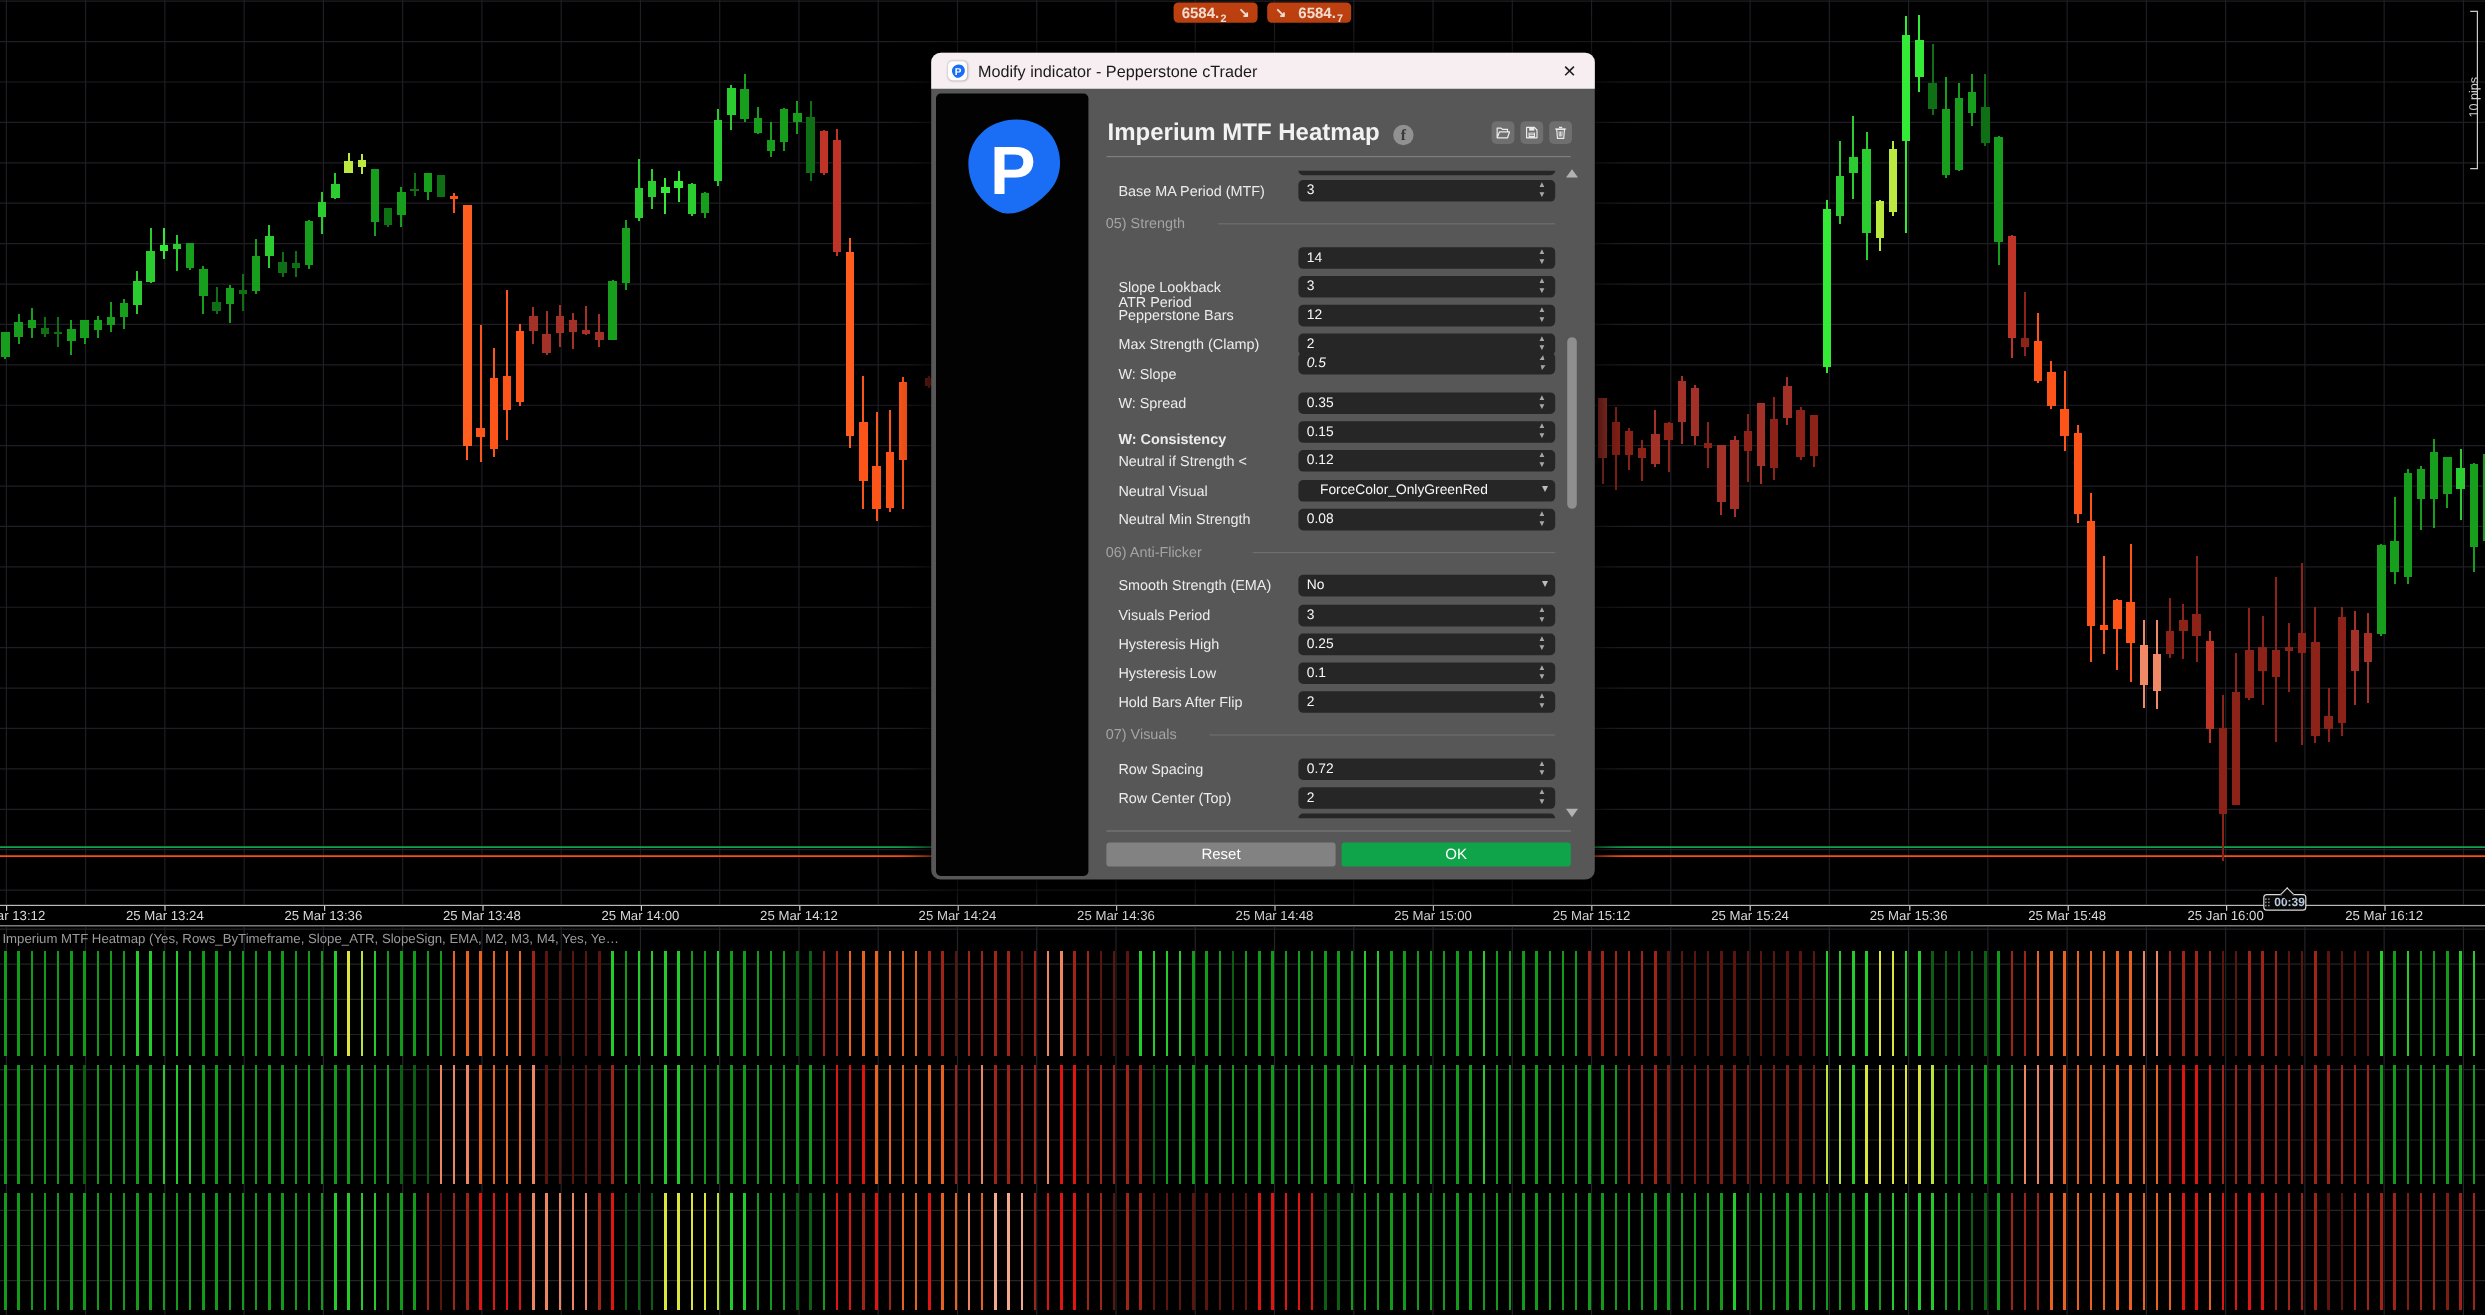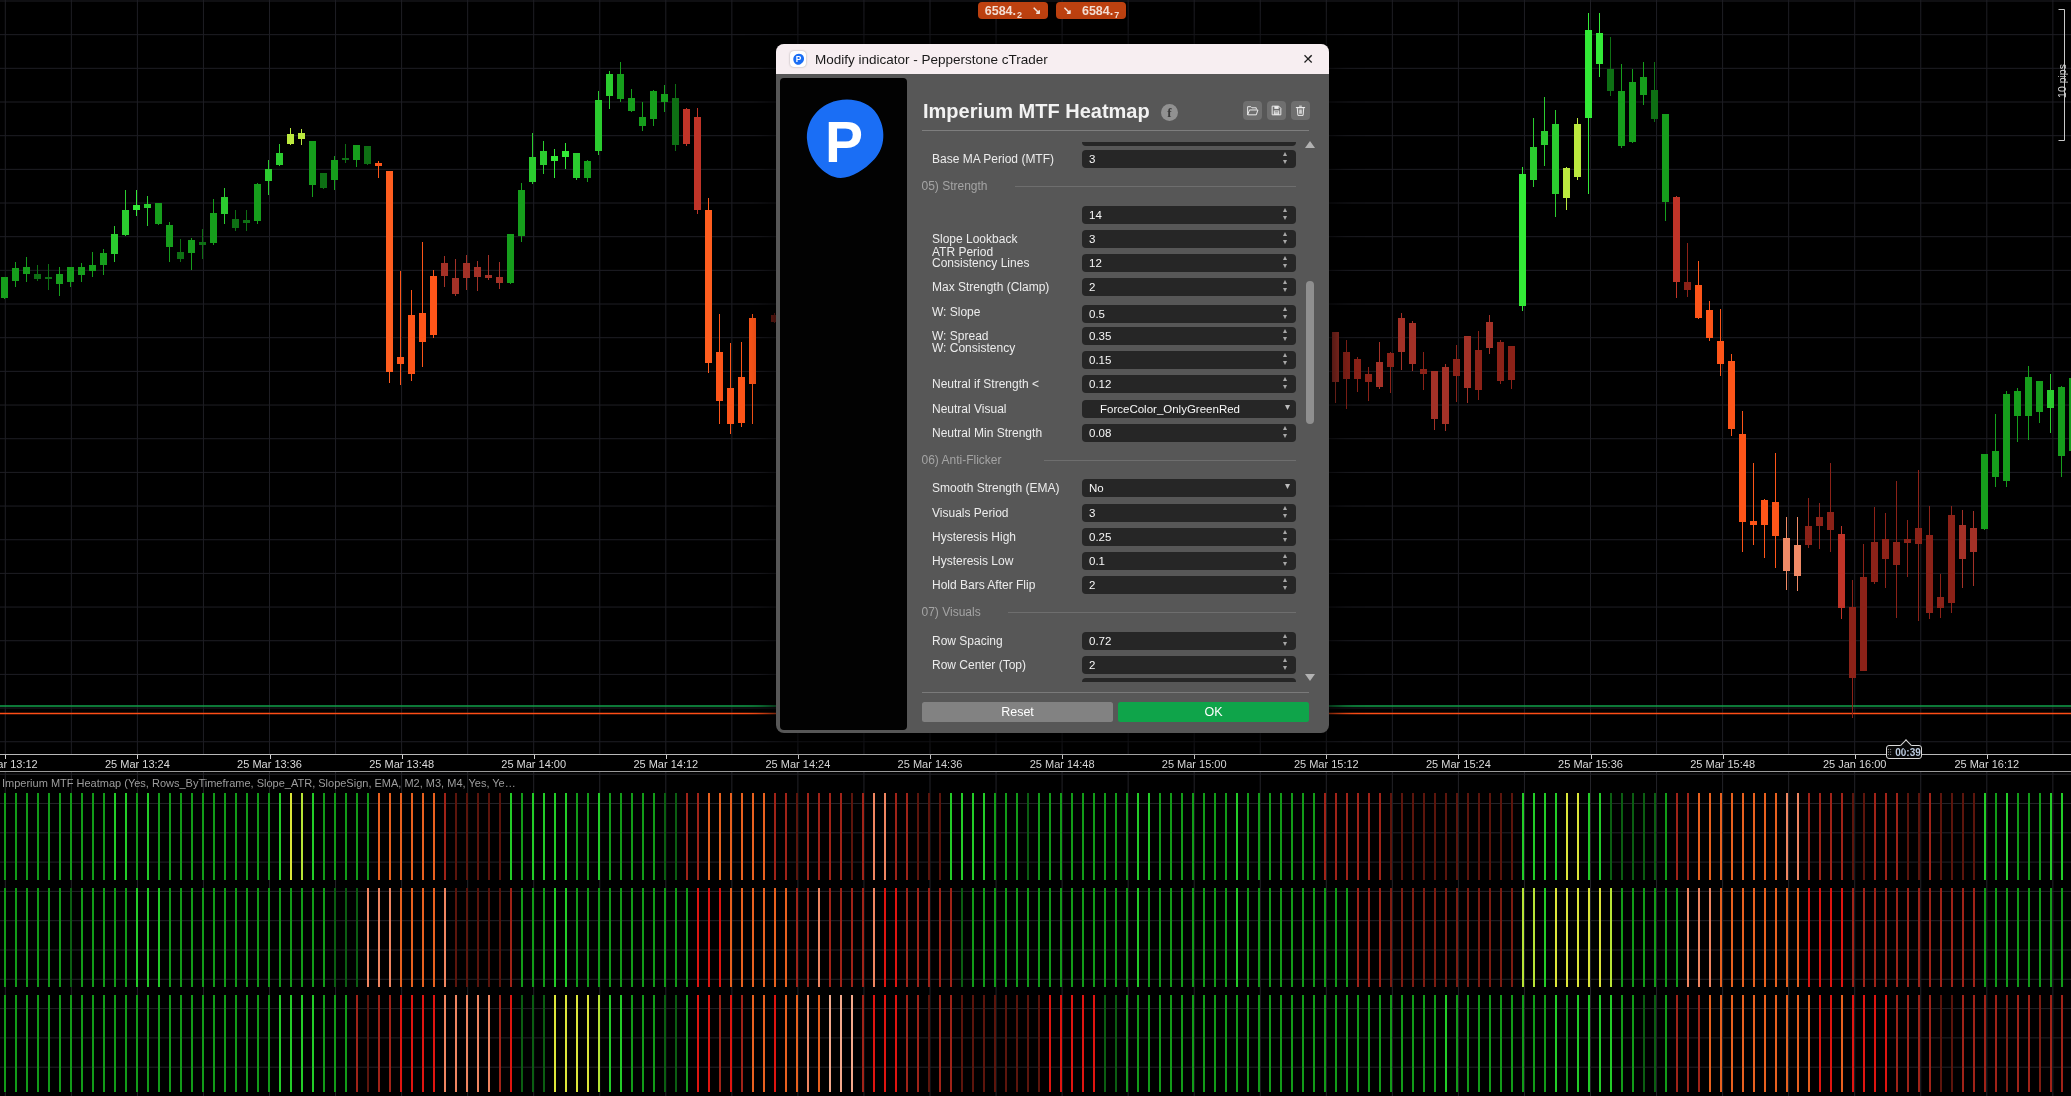--- a/index.html
+++ b/index.html
@@ -1465,29 +1465,29 @@
           <div class="clip-sliver" style="top: 0px; height: 4px; border-radius: 0px 0px 4px 4px;"></div>
           <div class="clip-sliver" style="top: 536px; height: 4px; border-radius: 4px 4px 0px 0px;"></div>
           <div class="prow-label" style="top: 17.4px;">Base MA Period (MTF)</div>
           <div class="prow-input" style="top: 17.4px;">3<span class="spin"></span></div>
           <div class="sec-header" style="top: 44.4px;">05) Strength</div>
           <div class="sec-line" style="left: 104.4px; top: 44.4px; width: 280.6px;"></div>
           <div class="prow-label" style="top: 78px; margin-top: 32px;">ATR Period</div>
           <div class="prow-input" style="top: 72.7px;">14<span class="spin"></span></div>
           <div class="prow-label" style="top: 96.95px;">Slope Lookback</div>
           <div class="prow-input" style="top: 96.95px;">3<span class="spin"></span></div>
-          <div class="prow-label" style="top: 121.2px;">Consistency Lines</div>
+          <div class="prow-label" style="top: 121.2px;">Pepperstone Bars</div>
           <div class="prow-input" style="top: 121.2px;">12<span class="spin"></span></div>
           <div class="prow-label" style="top: 145.45px;">Max Strength (Clamp)</div>
           <div class="prow-input" style="top: 145.45px;">2<span class="spin"></span></div>
           <div class="prow-label" style="top: 169.7px;">W: Slope</div>
-          <div class="prow-input" style="top: 172px;">0.5<span class="spin"></span></div>
+          <div class="prow-input" style="top: 161px; font-style: italic;">0.5<span class="spin"></span></div>
           <div class="prow-label" style="top: 193.95px;">W: Spread</div>
           <div class="prow-input" style="top: 193.95px;">0.35<span class="spin"></span></div>
-          <div class="prow-label" style="top: 206px;">W: Consistency</div>
+          <div class="prow-label" style="top: 224px; font-weight: bold;">W: Consistency</div>
           <div class="prow-input" style="top: 218.2px;">0.15<span class="spin"></span></div>
           <div class="prow-label" style="top: 242.45px;">Neutral if Strength &lt;</div>
           <div class="prow-input" style="top: 242.45px;">0.12<span class="spin"></span></div>
           <div class="prow-label" style="top: 266.7px;">Neutral Visual</div>
           <div class="prow-input" style="top: 266.7px; padding-left: 18px;">ForceColor_OnlyGreenRed<span class="ddown"></span></div>
           <div class="prow-label" style="top: 290.95px;">Neutral Min Strength</div>
           <div class="prow-input" style="top: 290.95px;">0.08<span class="spin"></span></div>
           <div class="sec-header" style="top: 318px;">06) Anti-Flicker</div>
           <div class="sec-line" style="left: 133.2px; top: 317.95px; width: 251.8px;"></div>
           <div class="prow-label" style="top: 346.25px;">Smooth Strength (EMA)</div>

